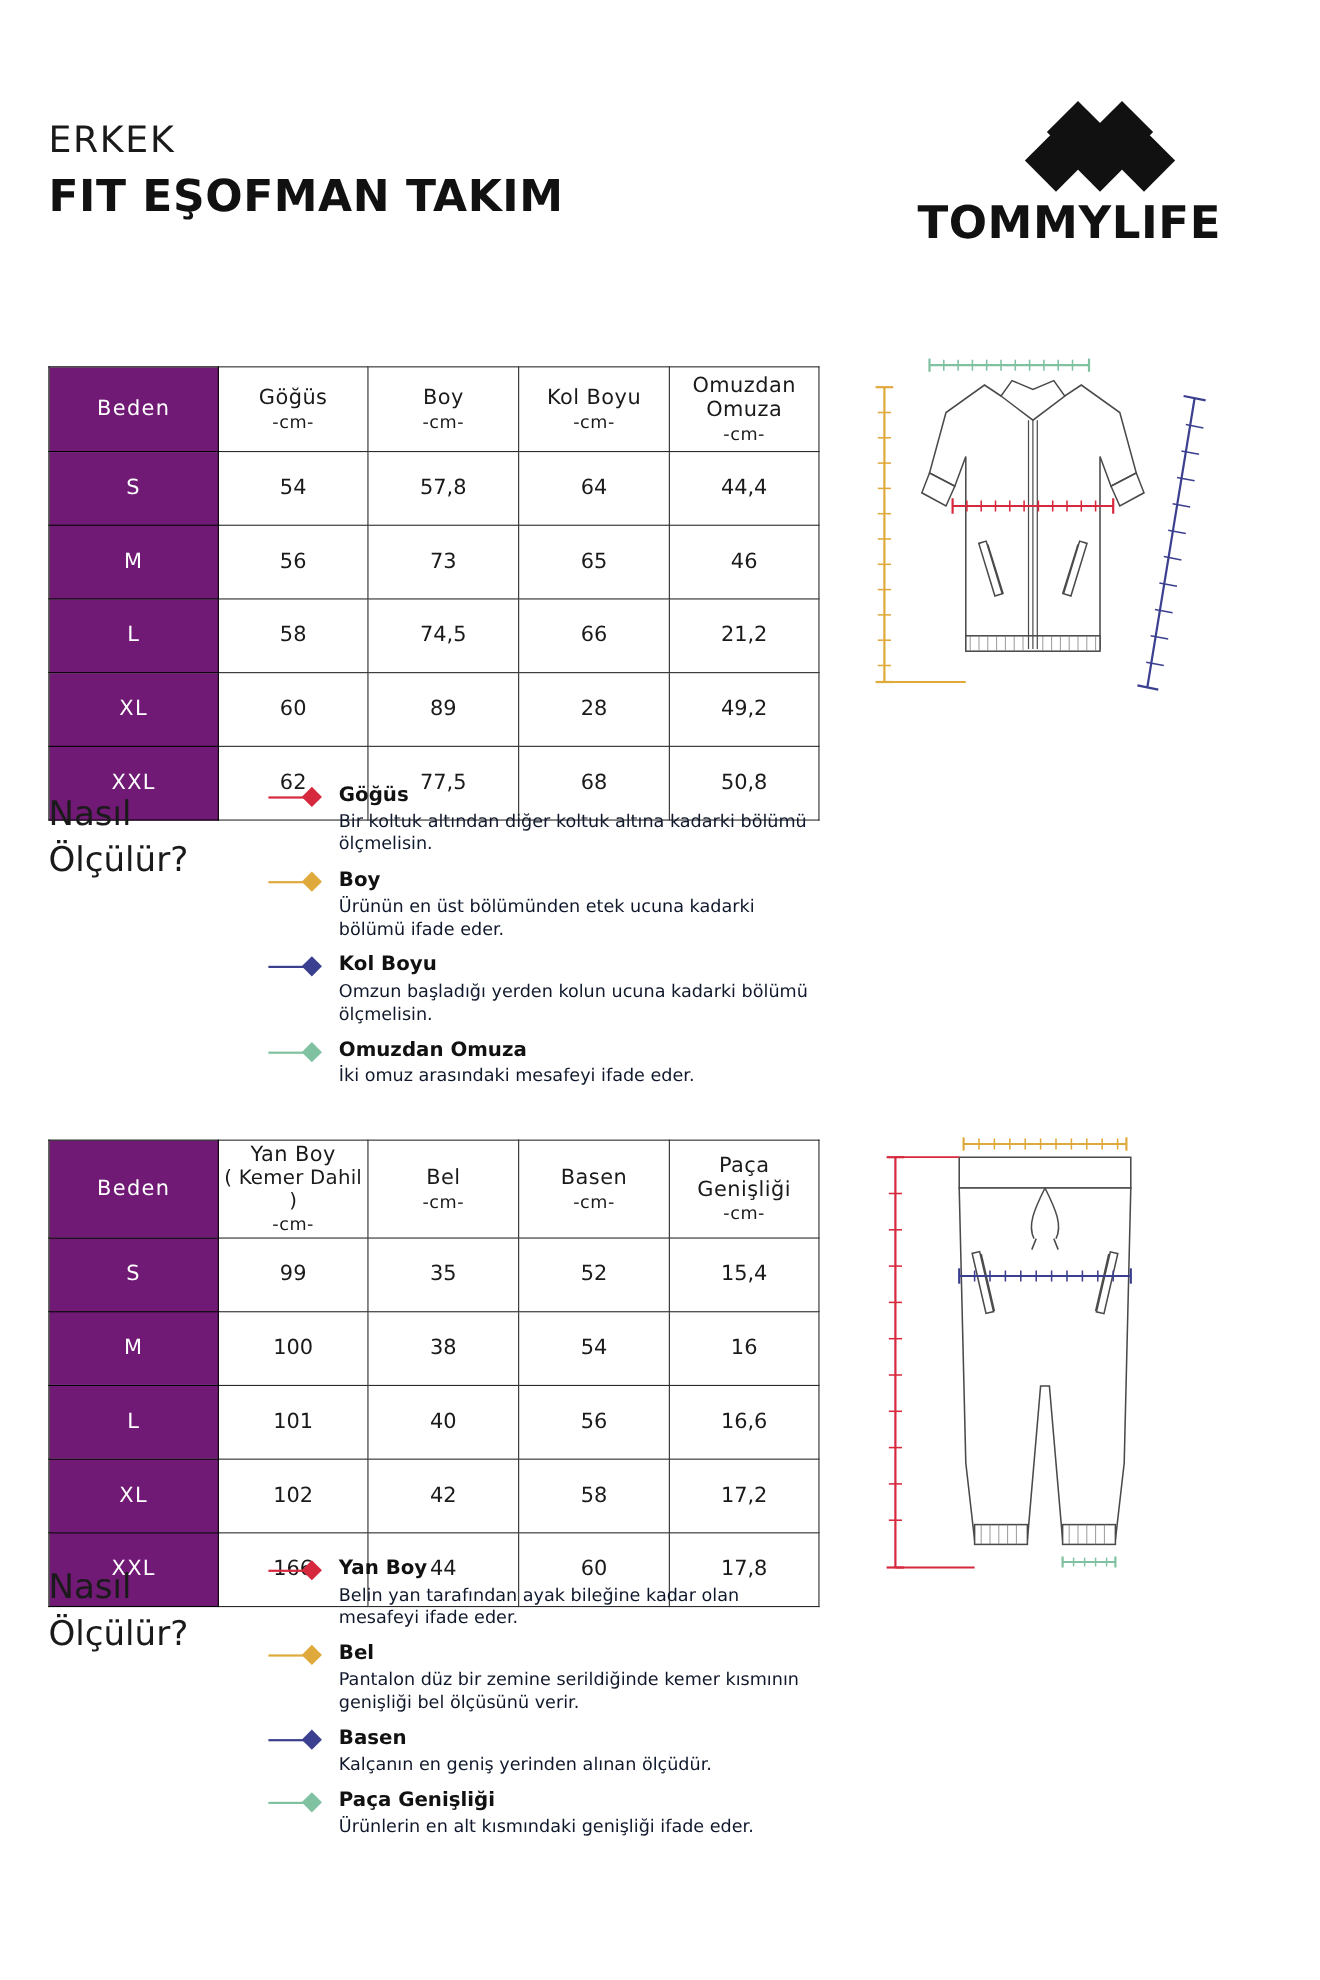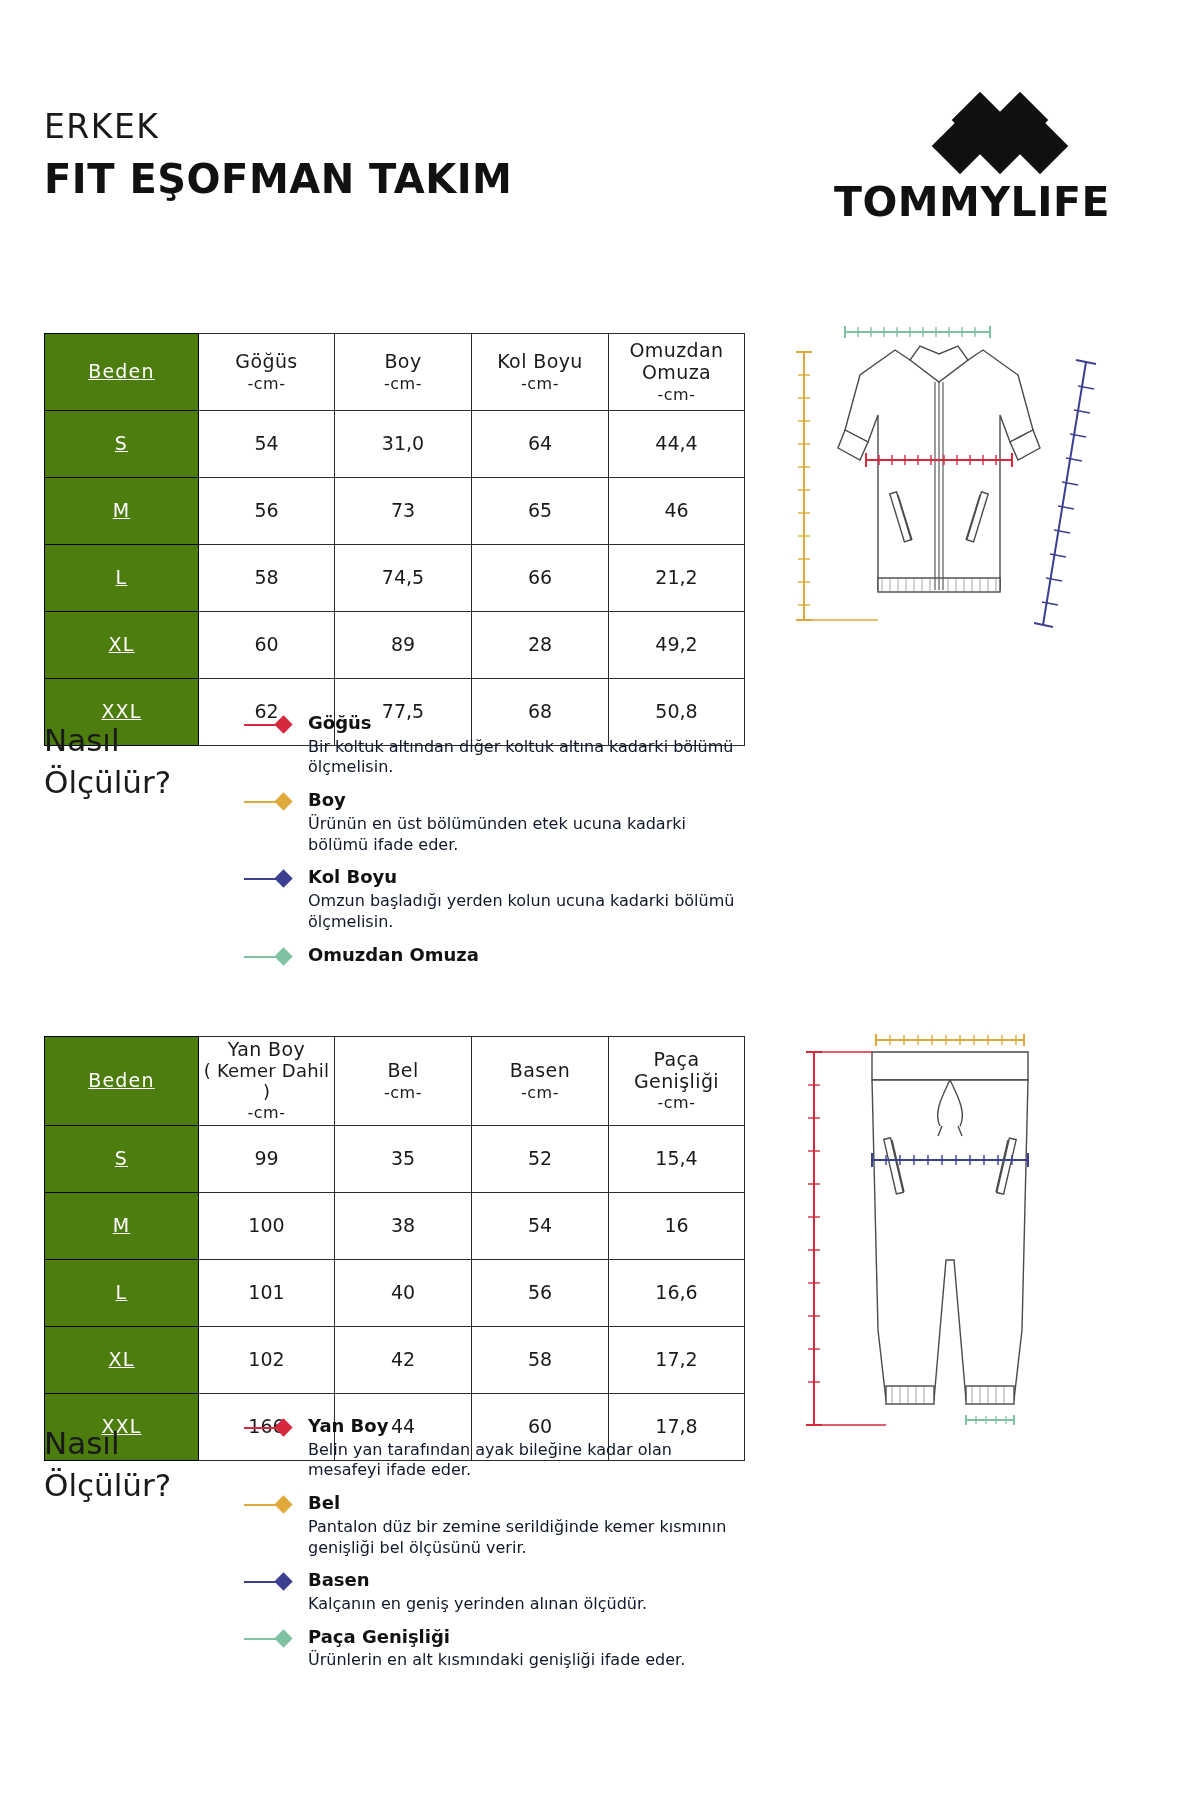--- a/index.html
+++ b/index.html
@@ -100,25 +100,24 @@
     color: #1a1a1a;
     background: #ffffff;
     line-height: 1.15;
   }
   .size-table thead th {
     height: 72px;
     font-weight: 400;
     letter-spacing: 0.4px;
   }
   .size-table th.dark, .size-table td.dark {
-    background: #4d7c0f;
+    background: #701a75;
     color: #ffffff;
     border-color: #000000;
     letter-spacing: 1.2px;
-    text-decoration: underline;
   }
   .unit {
     display: block;
     font-size: 16px;
     margin-top: 2px;
     letter-spacing: 0.5px;
   }
   .sub {
     display: block;
     font-size: 18px;
@@ -253,21 +252,21 @@
         <th>
           <span>Omuzdan Omuza</span>
           <span class="unit">-cm-</span>
         </th>
       </tr>
     </thead>
     <tbody>
       <tr>
         <td class="dark">S</td>
         <td>54</td>
-        <td>31,0</td>
+        <td>57,8</td>
         <td>64</td>
         <td>44,4</td>
       </tr>
       <tr>
         <td class="dark">M</td>
         <td>56</td>
         <td>73</td>
         <td>65</td>
         <td>46</td>
       </tr>
@@ -443,20 +442,21 @@
         <div class="legend-label">Kol Boyu</div>
         <div class="legend-desc">Omzun başladığı yerden kolun ucuna kadarki bölümü ölçmelisin.</div>
       </div>
 
       <div class="legend-item">
         <span class="diamond-wrap">
           <span class="diamond-line" style="background:#7fc1a0"></span>
           <span class="diamond" style="background:#7fc1a0"></span>
         </span>
         <div class="legend-label">Omuzdan Omuza</div>
+        <div class="legend-desc">İki omuz arasındaki mesafeyi ifade eder.</div>
       </div>
 
     </div>
   </div>
 
   <table class="size-table bottom">
     <colgroup>
         <col class="c0">
         <col class="c1">
         <col class="c2">

